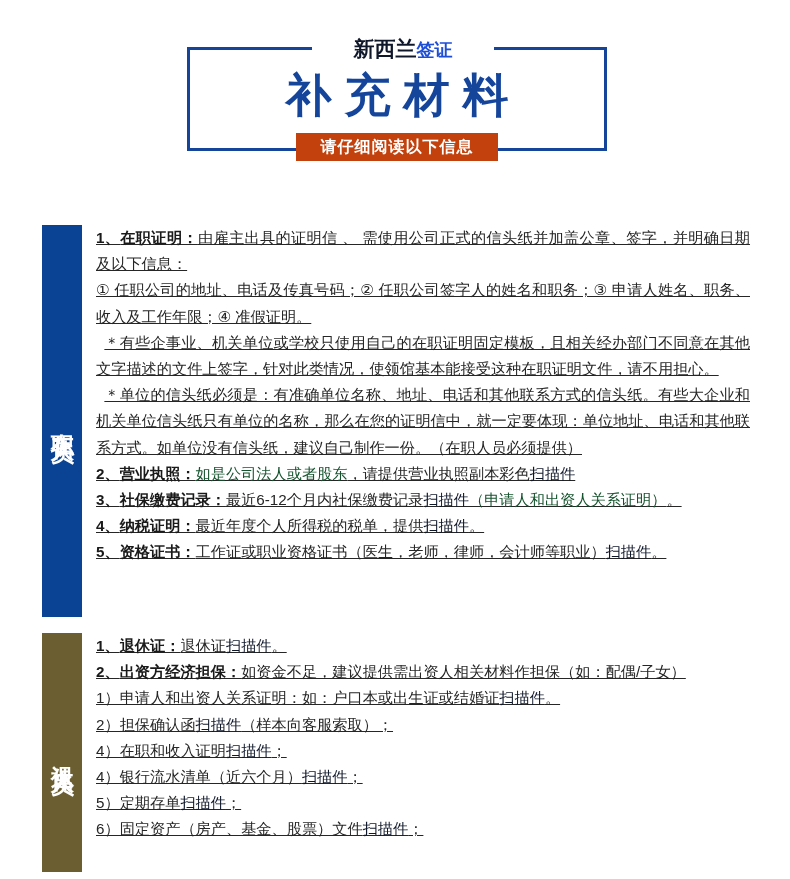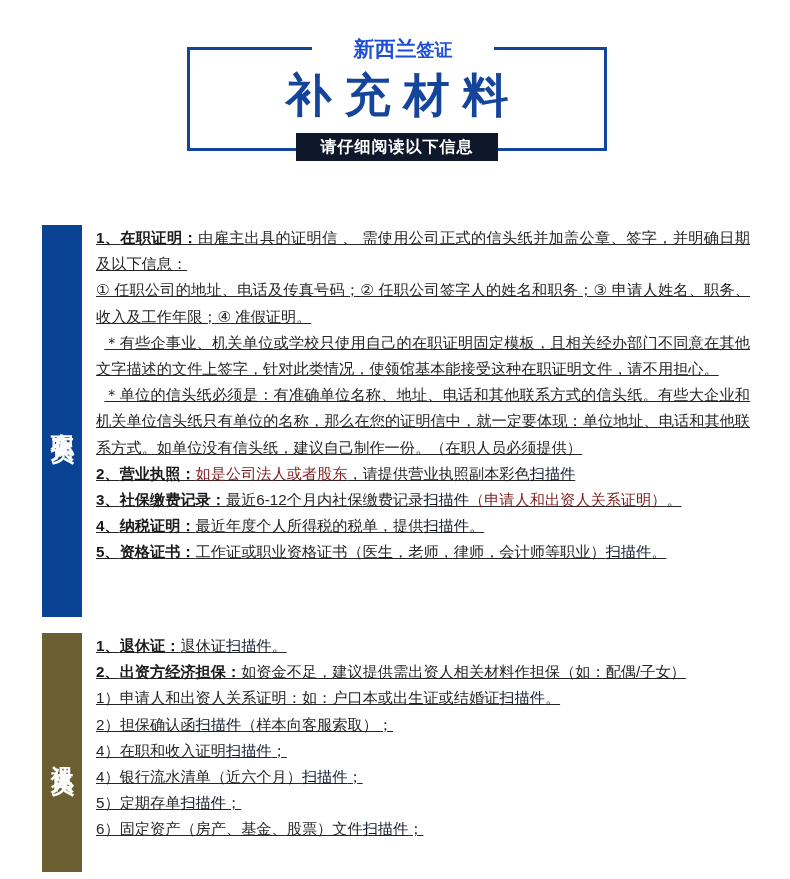--- a/index.html
+++ b/index.html
@@ -53,21 +53,21 @@
     top: 36px;
     width: 182px;
     height: 26px;
     text-align: center;
     line-height: 26px;
     font-size: 21px;
     font-weight: bold;
     white-space: nowrap;
     letter-spacing: 0px;
   }
-  .kicker .orange { color: #1d4ed8; }
+  .kicker .orange { color: #0f172a; }
   .kicker .navy   { color: #1d4ed8; font-size: 18px; }
 
   .main-title {
     position: absolute;
     left: 187px;
     top: 66px;
     width: 420px;
     text-align: center;
     font-size: 46px;
     font-weight: bold;
@@ -77,21 +77,21 @@
     line-height: 58px;
     white-space: nowrap;
   }
 
   .banner {
     position: absolute;
     left: 296px;
     top: 133px;
     width: 202px;
     height: 28px;
-    background: #0f172a;
+    background: #c2410c;
     color: #ffffff;
     font-size: 16px;
     font-weight: bold;
     text-align: center;
     line-height: 28px;
     letter-spacing: 1px;
     white-space: nowrap;
   }
 
   
@@ -138,21 +138,21 @@
     text-decoration: underline;
   }
 
   .content p {
     margin: 0;
     text-align: justify;
     text-justify: inter-ideograph;
   }
 
   .b    { font-weight: bold; color: #1a1a1a; }
-  .red  { color: #7f1d1d; }
+  .red  { color: #14532d; }
   .blue { color: #0f172a; }
   .ind  { text-indent: 0.55em; }
 </style>
 </head>
 <body>
 
 <div class="page">
 
   <div class="header">
 

